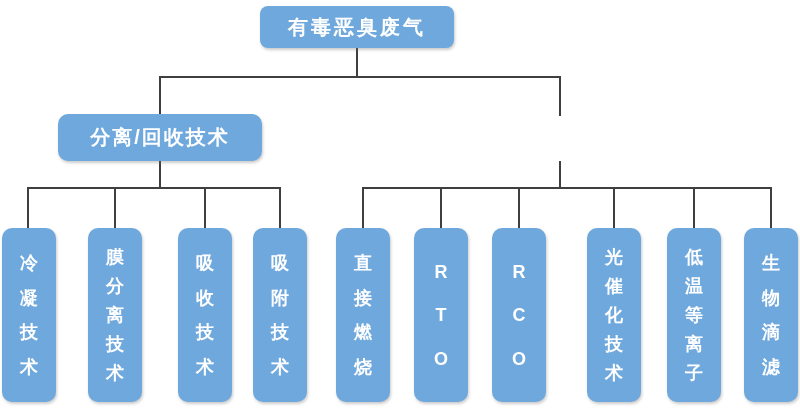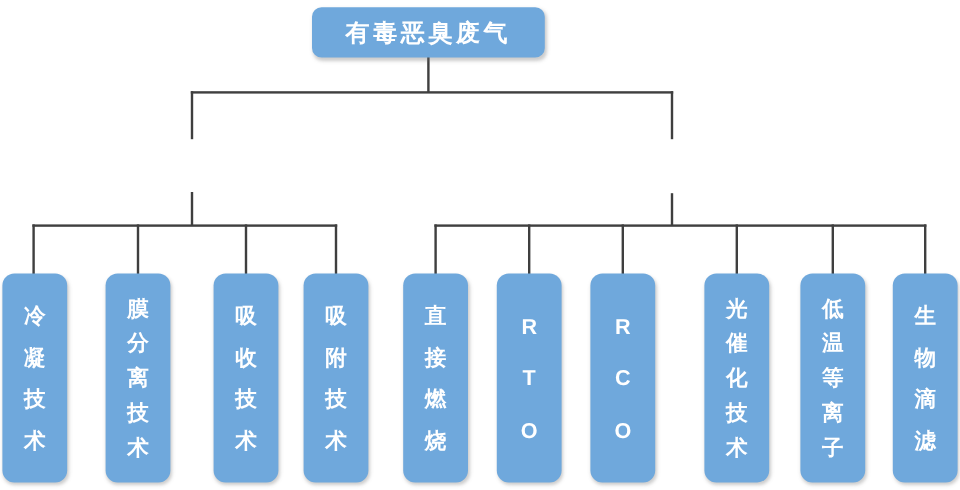--- a/index.html
+++ b/index.html
@@ -82,20 +82,23 @@
   <div class="line v" style="left:440px; top:187px; height:42px;"></div>
   <div class="line v" style="left:518px; top:187px; height:42px;"></div>
   <div class="line v" style="left:613px; top:187px; height:42px;"></div>
   <div class="line v" style="left:693px; top:187px; height:42px;"></div>
   <div class="line v" style="left:770px; top:187px; height:42px;"></div>
 
   <div class="node node-root">
     <span>有毒恶臭废气</span>
   </div>
 
+  <div class="node node-branch left">
+    <span>分离/回收技术</span>
+  </div>
 
   <div class="node node-leaf" style="left:2px;">
     <span class="vtext">
         <span>冷</span>
         <span>凝</span>
         <span>技</span>
         <span>术</span>
       </span>
   </div>
   <div class="node node-leaf" style="left:88px;">

